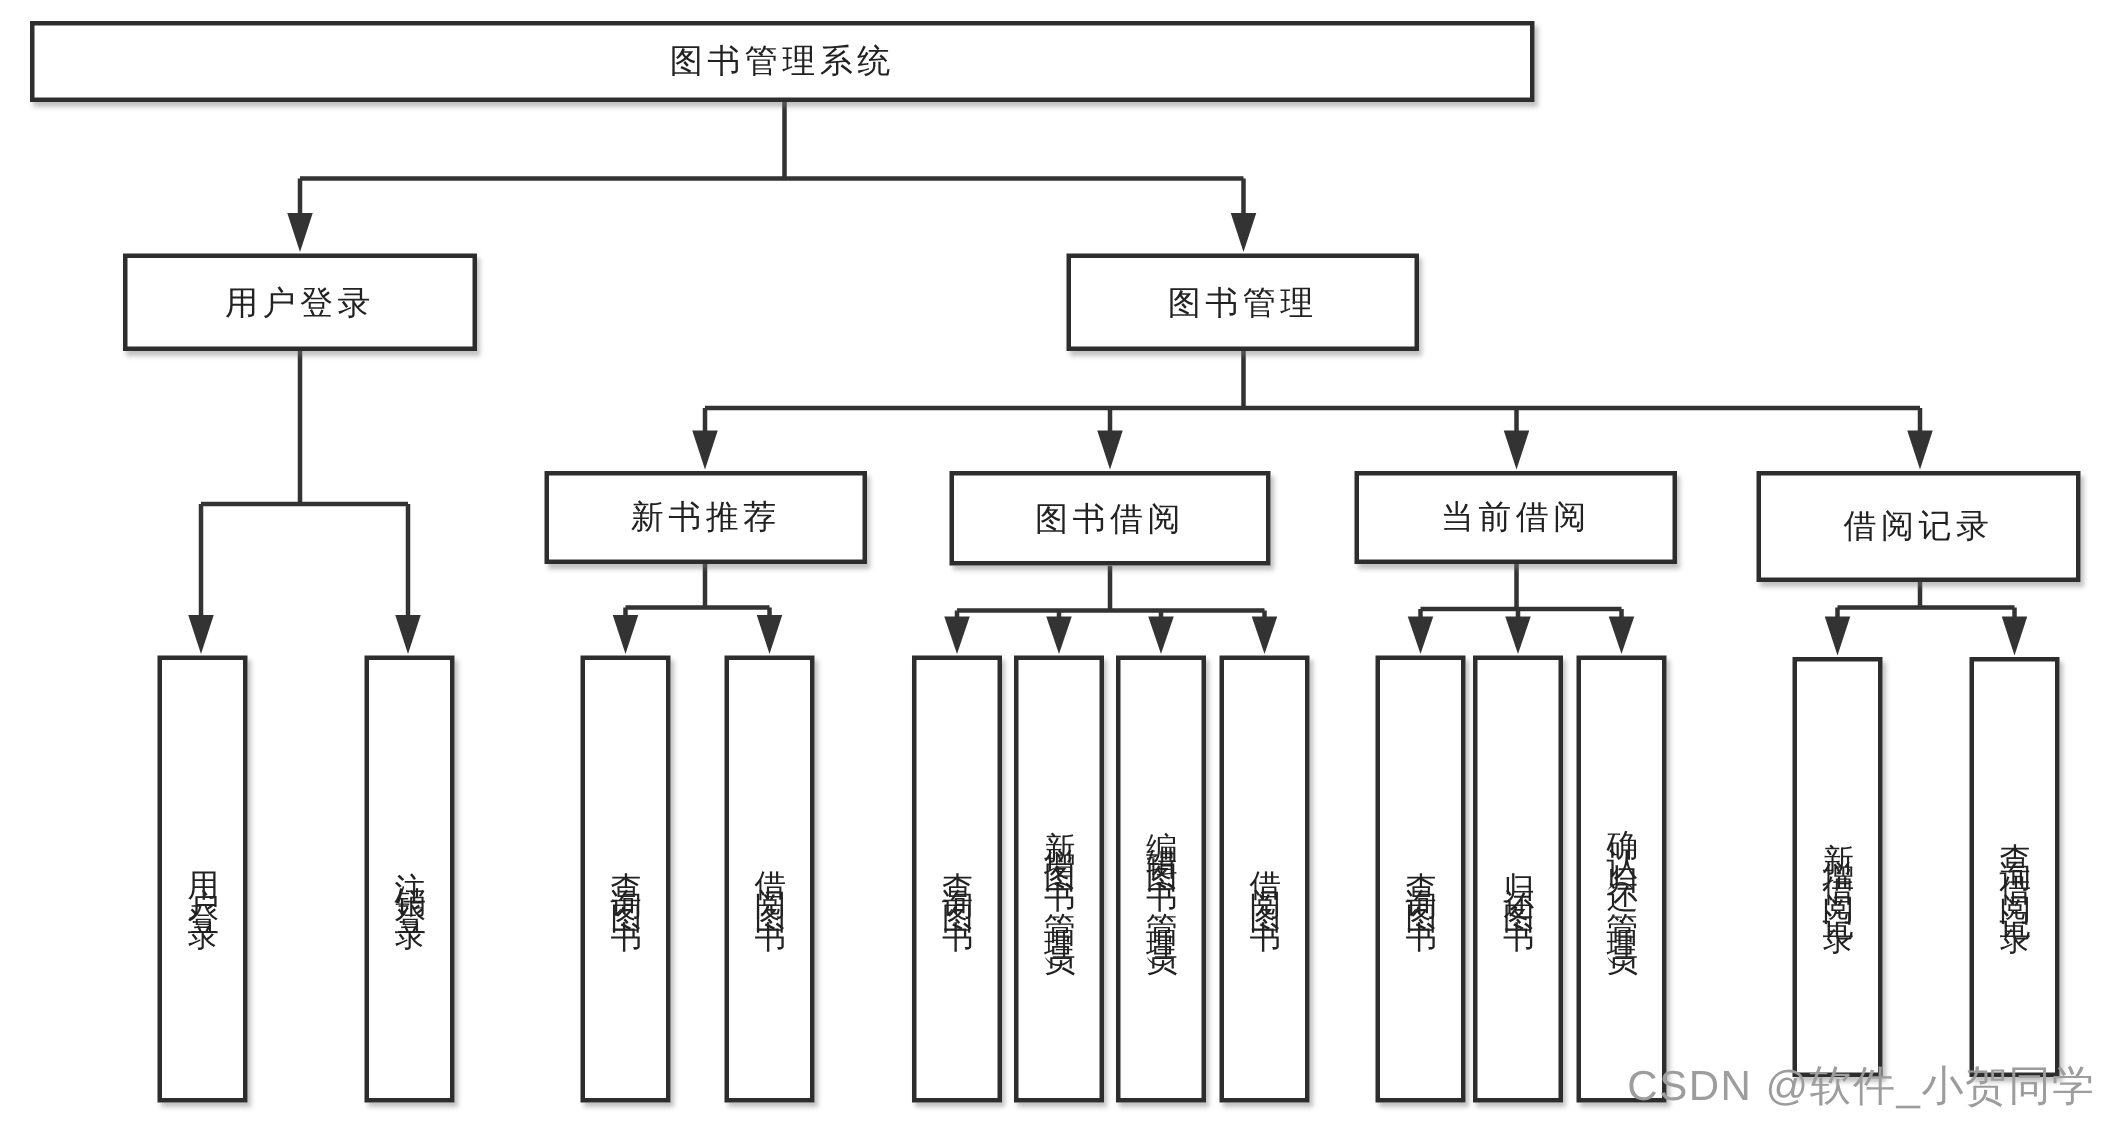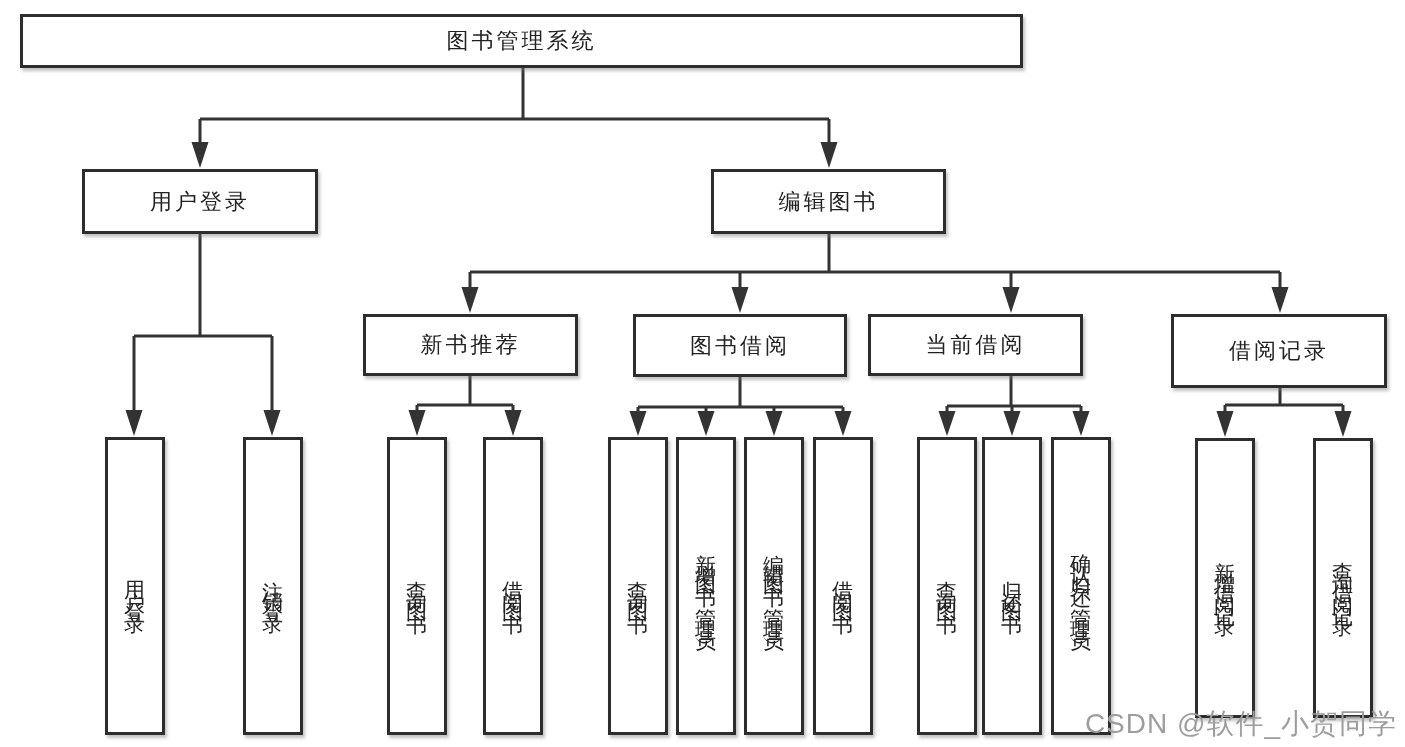--- a/index.html
+++ b/index.html
@@ -95,25 +95,25 @@
     <g>
       <path d="M1280 376 V405 M1225 405 H1343 M1225 405 V414 M1343 405 V414"></path>
       <polygon points="1216.5,411 1233.5,411 1225,437"></polygon>
       <polygon points="1334.5,411 1351.5,411 1343,437"></polygon>
     </g>
   </svg>
 
   <div class="box h" style="left:20px; top:14px; width:1003px; height:54px;">图书管理系统</div>
 
   <div class="box h" style="left:82px; top:169px; width:236px; height:65px;">用户登录</div>
-  <div class="box h" style="left:711px; top:169px; width:235px; height:65px;">编辑图书</div>
+  <div class="box h" style="left:711px; top:169px; width:235px; height:65px;">图书管理</div>
 
   <div class="box h" style="left:363px; top:314px; width:215px; height:62px;">新书推荐</div>
   <div class="box h" style="left:633px; top:314px; width:214px; height:63px;">图书借阅</div>
-  <div class="box h" style="left:868px; top:314px; width:215px; height:62px;">当前借阅</div>
+  <div class="box h" style="left:903px; top:314px; width:215px; height:62px;">当前借阅</div>
   <div class="box h" style="left:1171px; top:314px; width:216px; height:74px;">借阅记录</div>
 
   <div class="box v" style="left:105px; top:437px; width:60px; height:298px;">用户登录</div>
   <div class="box v" style="left:243px; top:437px; width:60px; height:298px;">注销登录</div>
 
   <div class="box v" style="left:387px; top:437px; width:60px; height:298px;">查询图书</div>
   <div class="box v" style="left:483px; top:437px; width:60px; height:298px;">借阅图书</div>
 
   <div class="box v" style="left:608px; top:437px; width:60px; height:298px;">查询图书</div>
   <div class="box v" style="left:676px; top:437px; width:60px; height:298px;">新增图书（管理员）</div>

